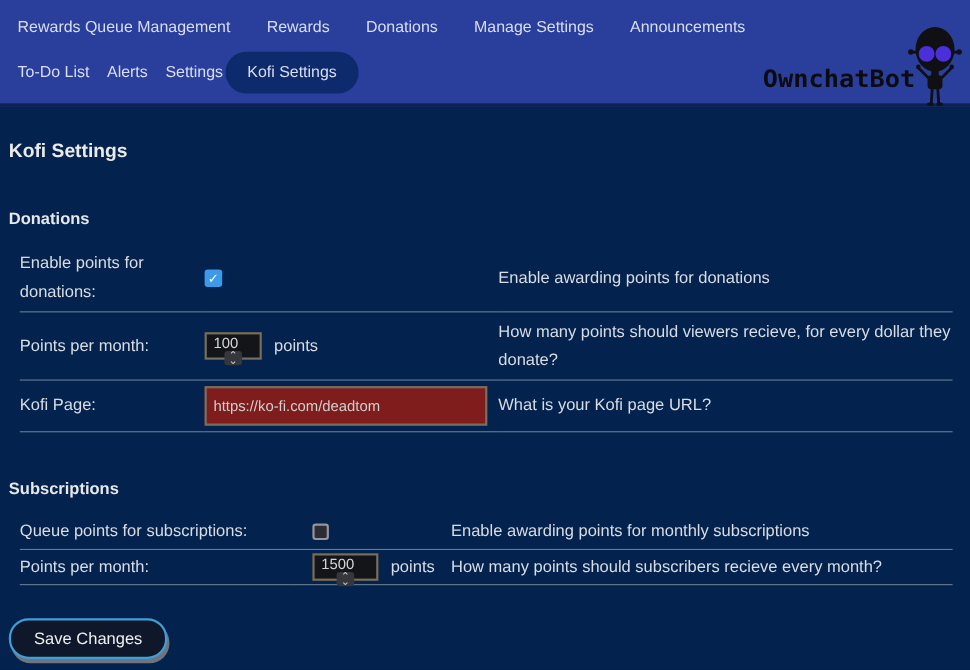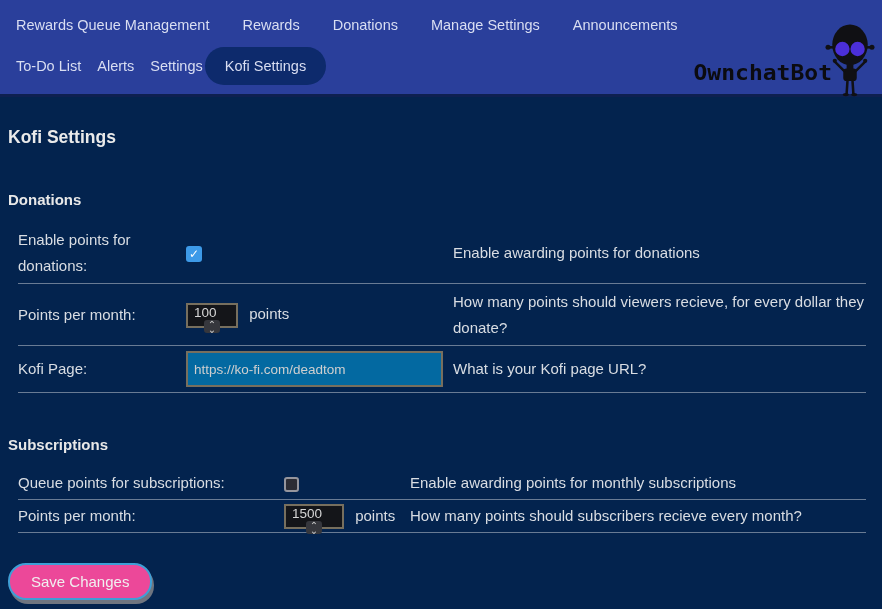--- a/index.html
+++ b/index.html
@@ -82,28 +82,28 @@
     display:flex; flex-direction:column; align-items:center; justify-content:center;
     color:#c9c9c9; cursor:pointer; user-select:none;
   }
   .spinner .up { font-size:10px; line-height:6px; margin-top:2px; }
   .spinner .dn { font-size:10px; line-height:6px; margin-top:-1px; }
   .suffix { margin-left:7px; }
 
   
   .textinput {
     width:257px; height:36px; vertical-align:middle;
-    background:#0369a1; border:2px solid #776f5e;
+    background:#7f1d1d; border:2px solid #776f5e;
     color:#cfcfcf; font-size:13.5px; font-family:inherit; padding:16px 6px; outline:none;
   }
 
   
   .save-btn {
     display:inline-block; margin:30px 0 0 0;
-    background:#ec4899; border:2px solid #3f9fd6; border-radius:18px;
+    background:#0f172a; border:2px solid #3f9fd6; border-radius:18px;
     color:#f0f0f0; font-size:15px; font-family:inherit;
     padding:8px 21px; cursor:pointer;
     box-shadow:2px 4px 0 0 #6f7580;
   }
 </style>
 </head>
 <body>
 
 <nav>
   <div class="nav-row">

